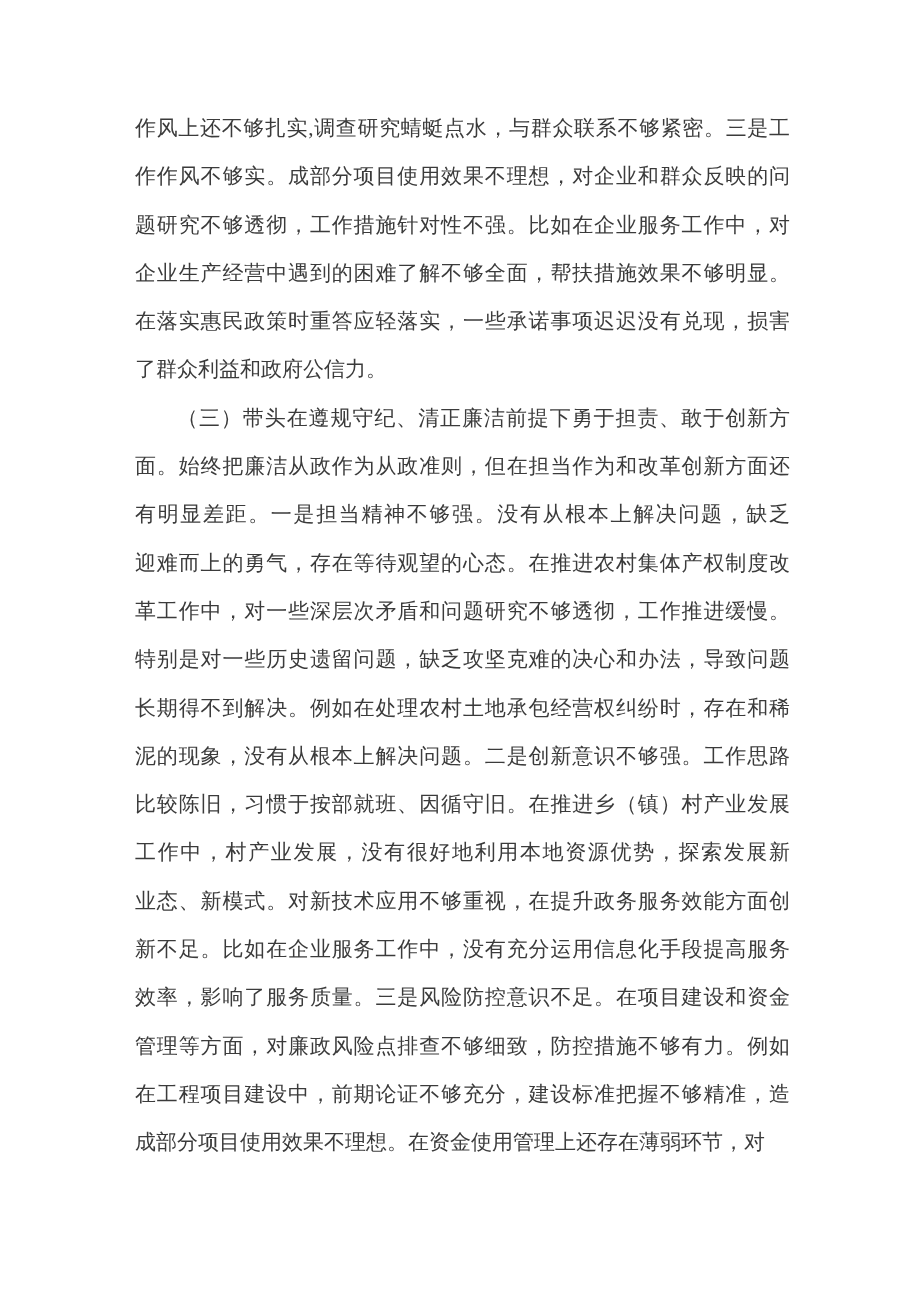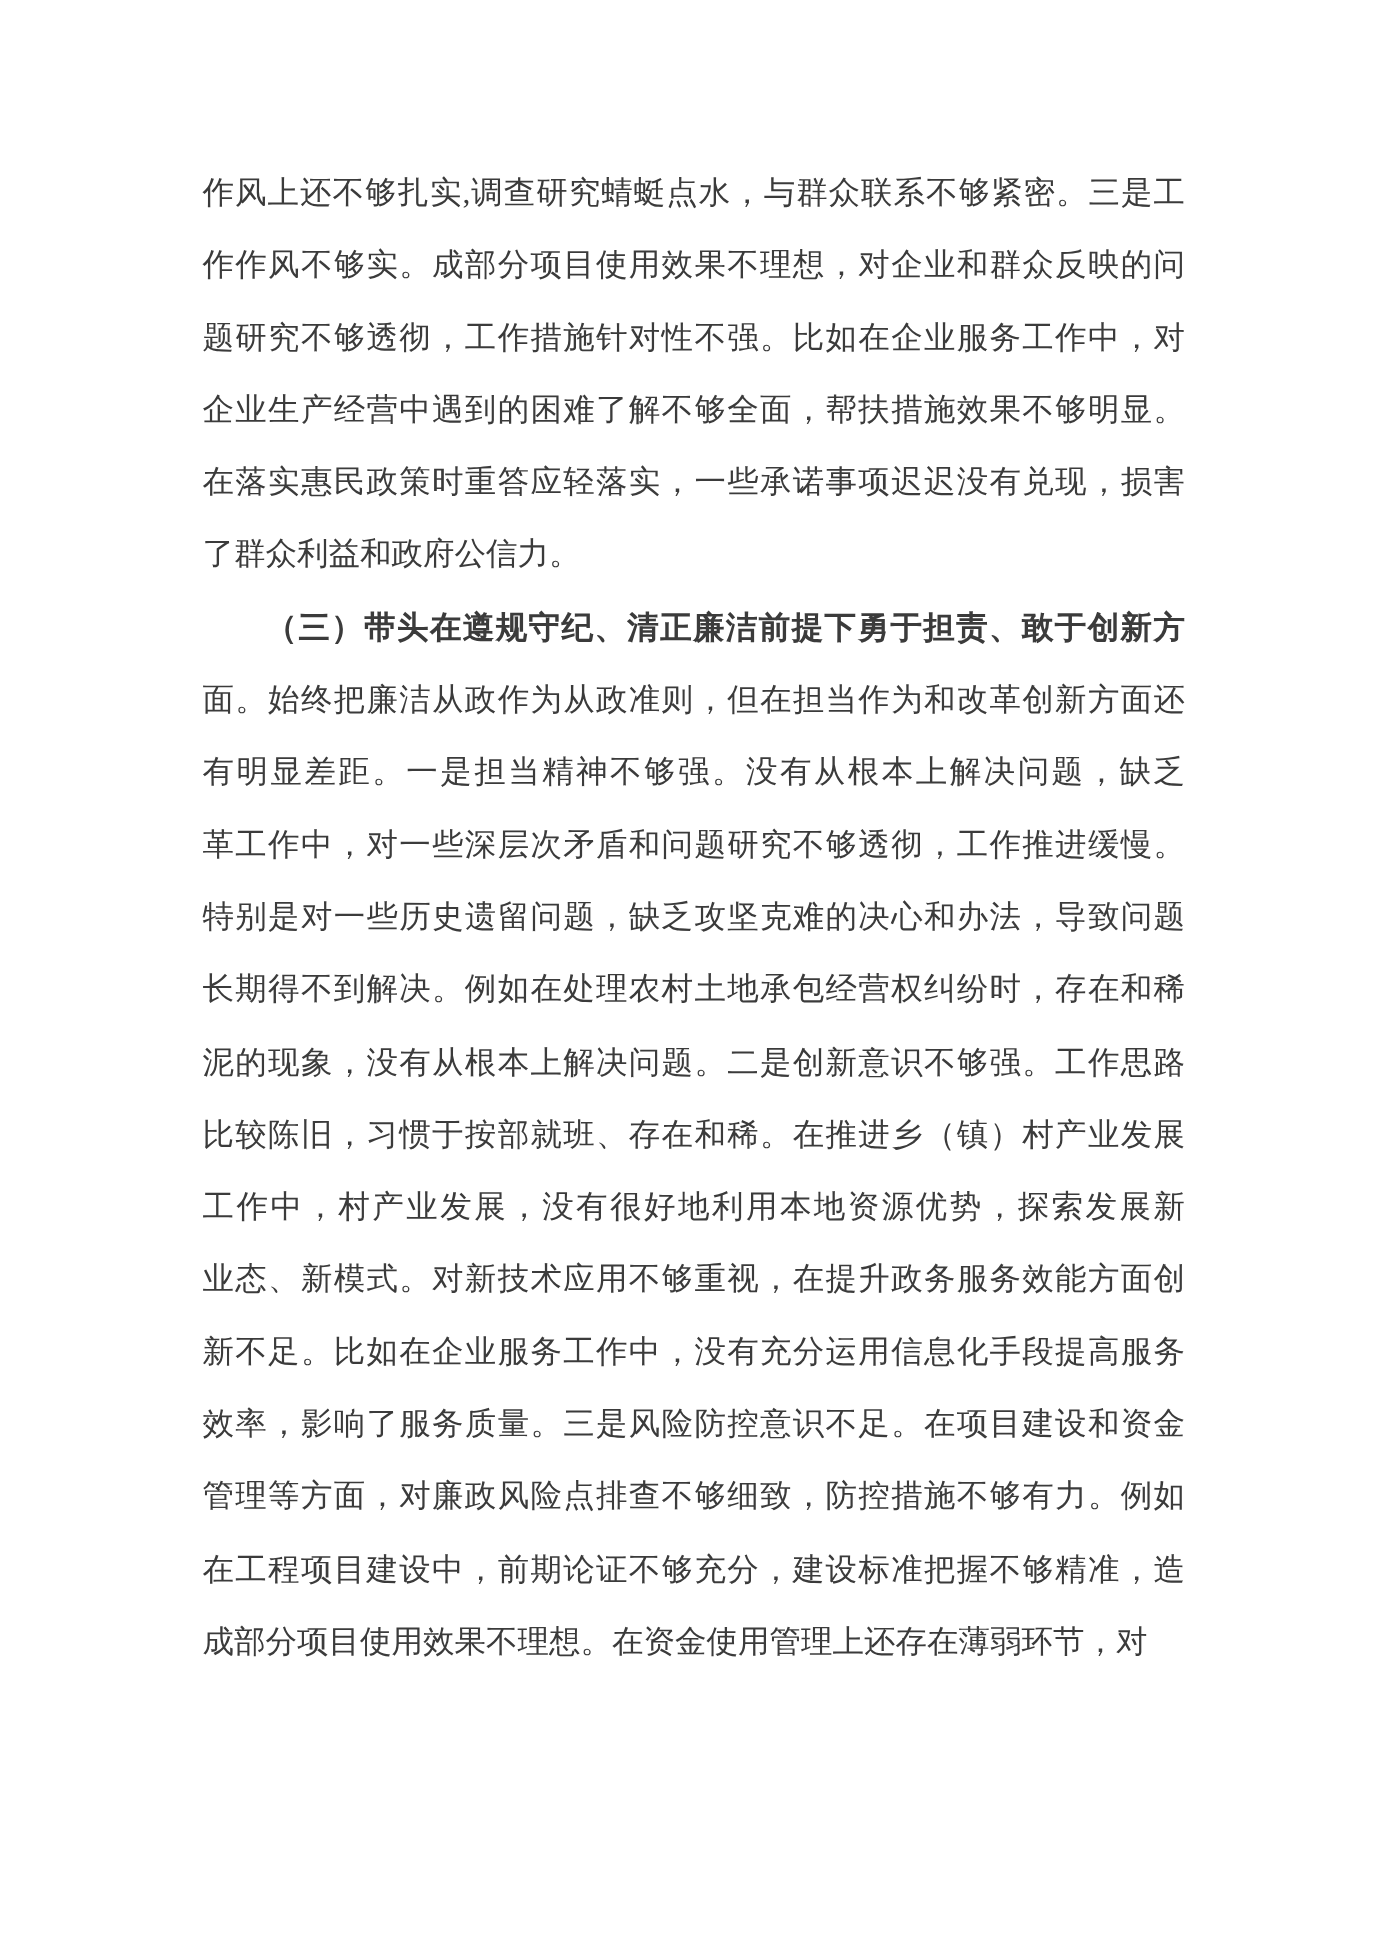--- a/index.html
+++ b/index.html
@@ -38,42 +38,42 @@
     text-align-last: justify;
   }
   
   .line.end {
     text-align: center;
     text-align-last: left;
   }
   
   .line.indent {
     text-indent: 42px;
-    font-weight: bold;
   }
 </style>
 </head>
 <body>
 
 <div class="page">
   <div class="text-block">
       <div class="line fill">作风上还不够扎实,调查研究蜻蜓点水，与群众联系不够紧密。三是工</div>
       <div class="line fill">作作风不够实。成部分项目使用效果不理想，对企业和群众反映的问</div>
       <div class="line fill">题研究不够透彻，工作措施针对性不强。比如在企业服务工作中，对</div>
       <div class="line fill">企业生产经营中遇到的困难了解不够全面，帮扶措施效果不够明显。</div>
       <div class="line fill">在落实惠民政策时重答应轻落实，一些承诺事项迟迟没有兑现，损害</div>
       <div class="line end">了群众利益和政府公信力。</div>
       <div class="line fill indent">（三）带头在遵规守纪、清正廉洁前提下勇于担责、敢于创新方</div>
       <div class="line fill">面。始终把廉洁从政作为从政准则，但在担当作为和改革创新方面还</div>
       <div class="line fill">有明显差距。一是担当精神不够强。没有从根本上解决问题，缺乏</div>
+      <div class="line fill">迎难而上的勇气，存在等待观望的心态。在推进农村集体产权制度改</div>
       <div class="line fill">革工作中，对一些深层次矛盾和问题研究不够透彻，工作推进缓慢。</div>
       <div class="line fill">特别是对一些历史遗留问题，缺乏攻坚克难的决心和办法，导致问题</div>
       <div class="line fill">长期得不到解决。例如在处理农村土地承包经营权纠纷时，存在和稀</div>
       <div class="line fill">泥的现象，没有从根本上解决问题。二是创新意识不够强。工作思路</div>
-      <div class="line fill">比较陈旧，习惯于按部就班、存在和稀。在推进乡（镇）村产业发展</div>
+      <div class="line fill">比较陈旧，习惯于按部就班、因循守旧。在推进乡（镇）村产业发展</div>
       <div class="line fill">工作中，村产业发展，没有很好地利用本地资源优势，探索发展新</div>
       <div class="line fill">业态、新模式。对新技术应用不够重视，在提升政务服务效能方面创</div>
       <div class="line fill">新不足。比如在企业服务工作中，没有充分运用信息化手段提高服务</div>
       <div class="line fill">效率，影响了服务质量。三是风险防控意识不足。在项目建设和资金</div>
       <div class="line fill">管理等方面，对廉政风险点排查不够细致，防控措施不够有力。例如</div>
       <div class="line fill">在工程项目建设中，前期论证不够充分，建设标准把握不够精准，造</div>
       <div class="line end">成部分项目使用效果不理想。在资金使用管理上还存在薄弱环节，对</div>
     </div>
 </div>
 

